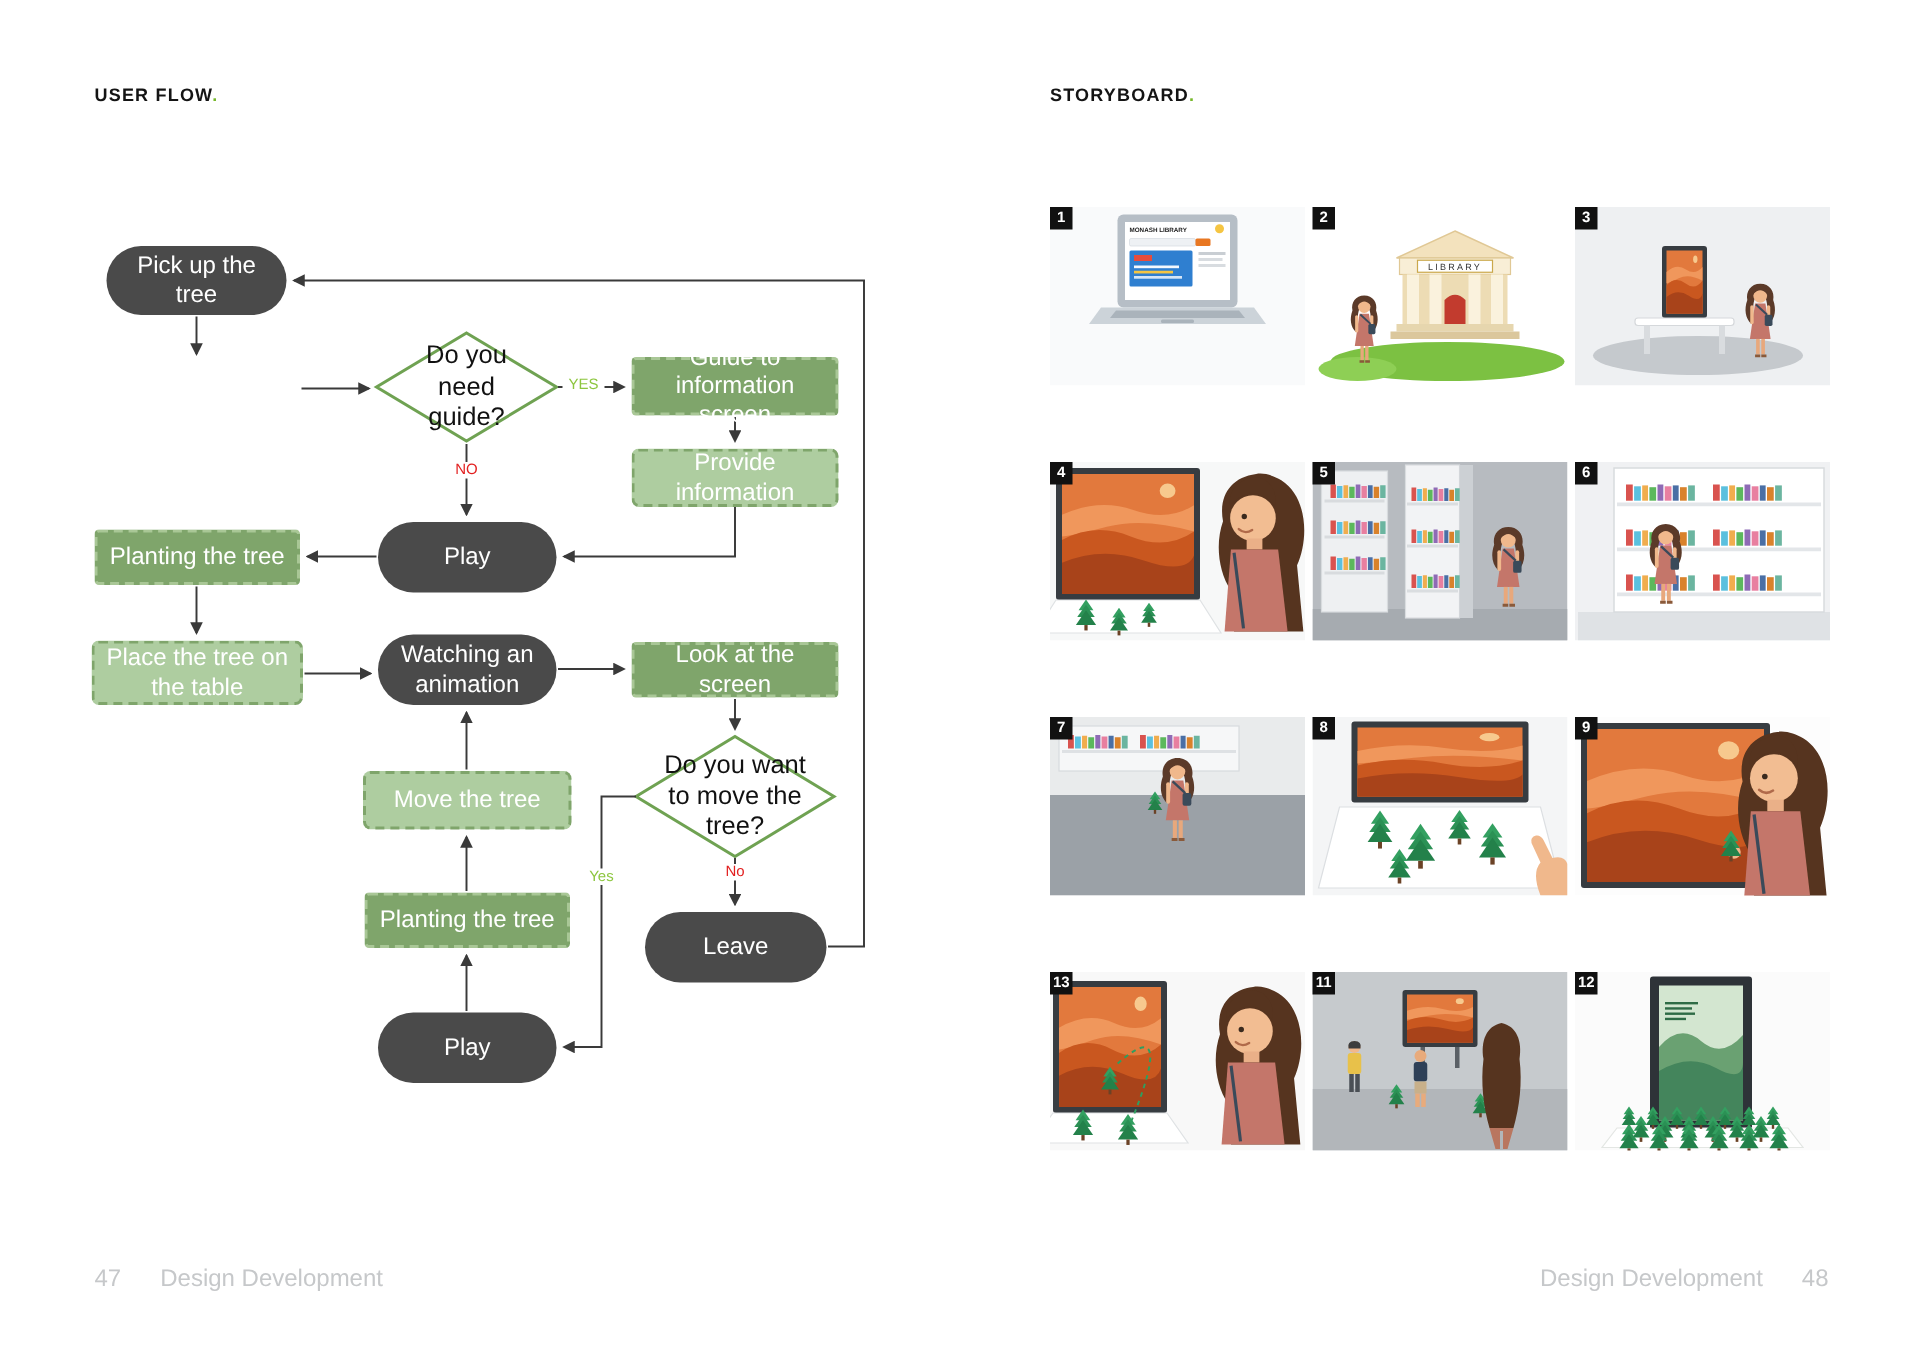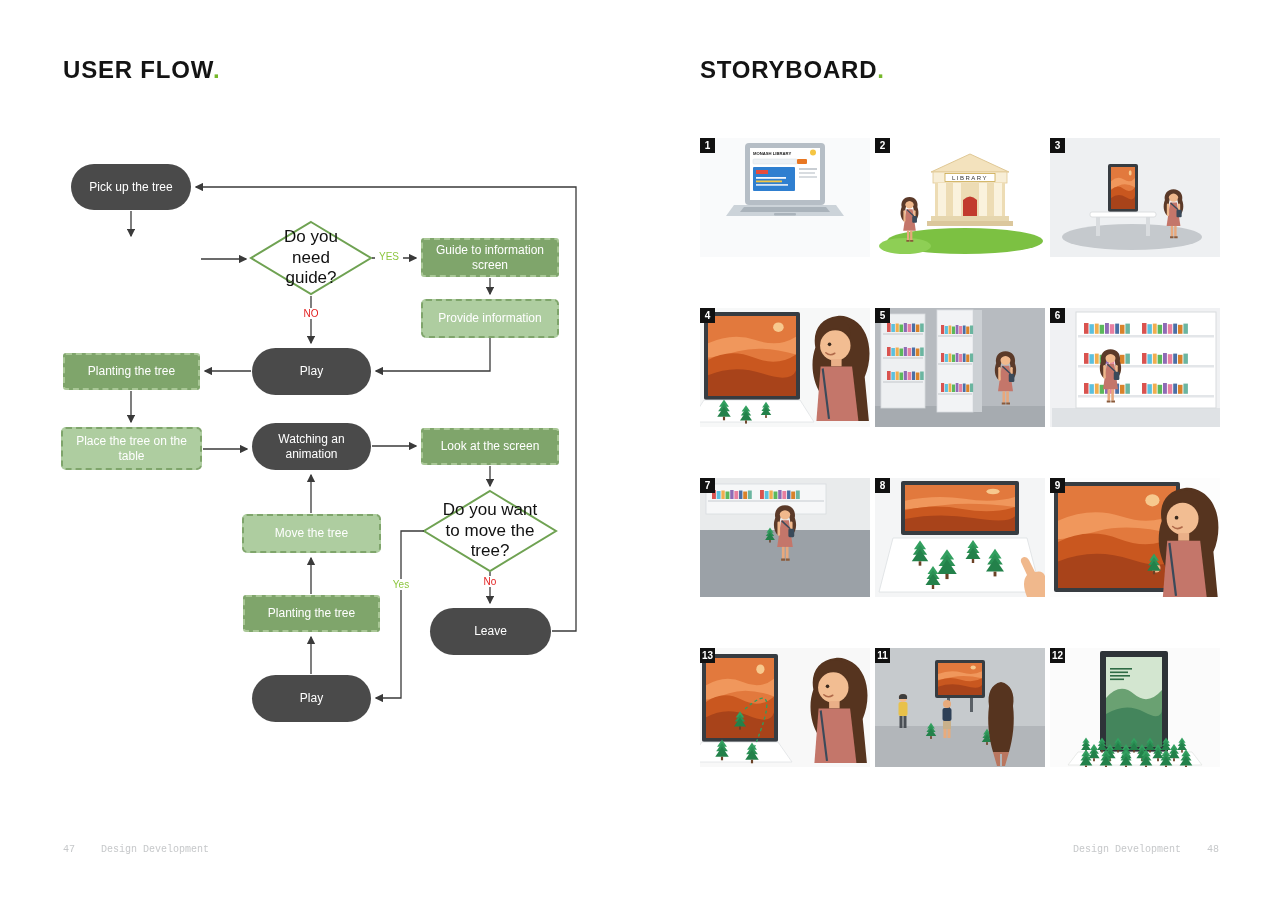--- a/index.html
+++ b/index.html
@@ -1,43 +1,43 @@
 <!DOCTYPE html>
 <html><head>
 <meta charset="utf-8">
 <style>
   * { box-sizing: border-box; }
   body { margin: 0; background: #ffffff; font-family: "Liberation Sans", sans-serif; }
   .page { position: relative; width: 1280px; height: 905px; background: #ffffff; overflow: hidden; }
 
   
-  .sec-title { position: absolute; top: 56px; font-size: 24px; font-weight: 800; letter-spacing: 0.8px; color: #141414; }
+  .sec-title { position: absolute; top: 56px; font-size: 12px; font-weight: 800; letter-spacing: 0.8px; color: #141414; }
   .sec-title .dot { color: #76b82a; }
   #title-userflow { left: 63px; }
   #title-storyboard { left: 700px; }
 
   
   .flow-svg { position: absolute; left: 0; top: 0; }
-  .node { position: absolute; display: flex; align-items: center; justify-content: center; text-align: center; color: #fff; font-size: 12px; line-height: 1.2; padding: 16px 8px; }
+  .node { position: absolute; display: flex; align-items: center; justify-content: center; text-align: center; color: #fff; font-size: 16px; line-height: 1.2; padding: 16px 8px; }
   .pill-dark { background: #4a4a4a; border-radius: 24px; }
   .proc-green { background: #7fa56b; border: 2px dashed #a9c796; border-radius: 3px; }
   .proc-light { background: #aecda0; border: 2px dashed #7fa56b; border-radius: 5px; }
   .diamond-label { position: absolute; display: flex; align-items: center; justify-content: center; text-align: center; color: #111; font-size: 17px; line-height: 1.2; padding: 0 14px; }
   .edge-label { position: absolute; font-size: 10px; font-weight: normal; background: #ffffff; padding: 0 2px; text-align: center; }
   .lbl-yes { color: #8dc63f; }
   .lbl-no { color: #e21f1f; }
 
   
   .storyboard-grid { position: absolute; left: 700px; top: 138px; width: 520px; display: grid; grid-template-columns: repeat(3, 170px); grid-auto-rows: 119px; column-gap: 5px; row-gap: 51px; }
   .panel { position: relative; }
   .panel svg { display: block; width: 170px; height: 119px; }
   .badge { position: absolute; top: 0; left: 0; min-width: 15px; height: 15px; padding: 0 2px; background: #111; color: #fff; font-size: 10px; font-weight: bold; line-height: 15px; text-align: center; }
 
   
-  .footer { position: absolute; top: 844px; font-size: 10px; color: #c6c8ca; font-family: Liberation Mono, monospace; }
+  .footer { position: absolute; top: 844px; font-size: 16px; color: #c6c8ca; }
   .footer-left { left: 63px; }
   .footer-right { right: 61px; text-align: right; }
   .footer .pgnum { margin: 0 0; }
   .footer-left .label { margin-left: 26px; }
   .footer-right .label { margin-right: 26px; }
 </style>
 </head>
 <body>
 
 <svg width="0" height="0" style="position:absolute" aria-hidden="true">

